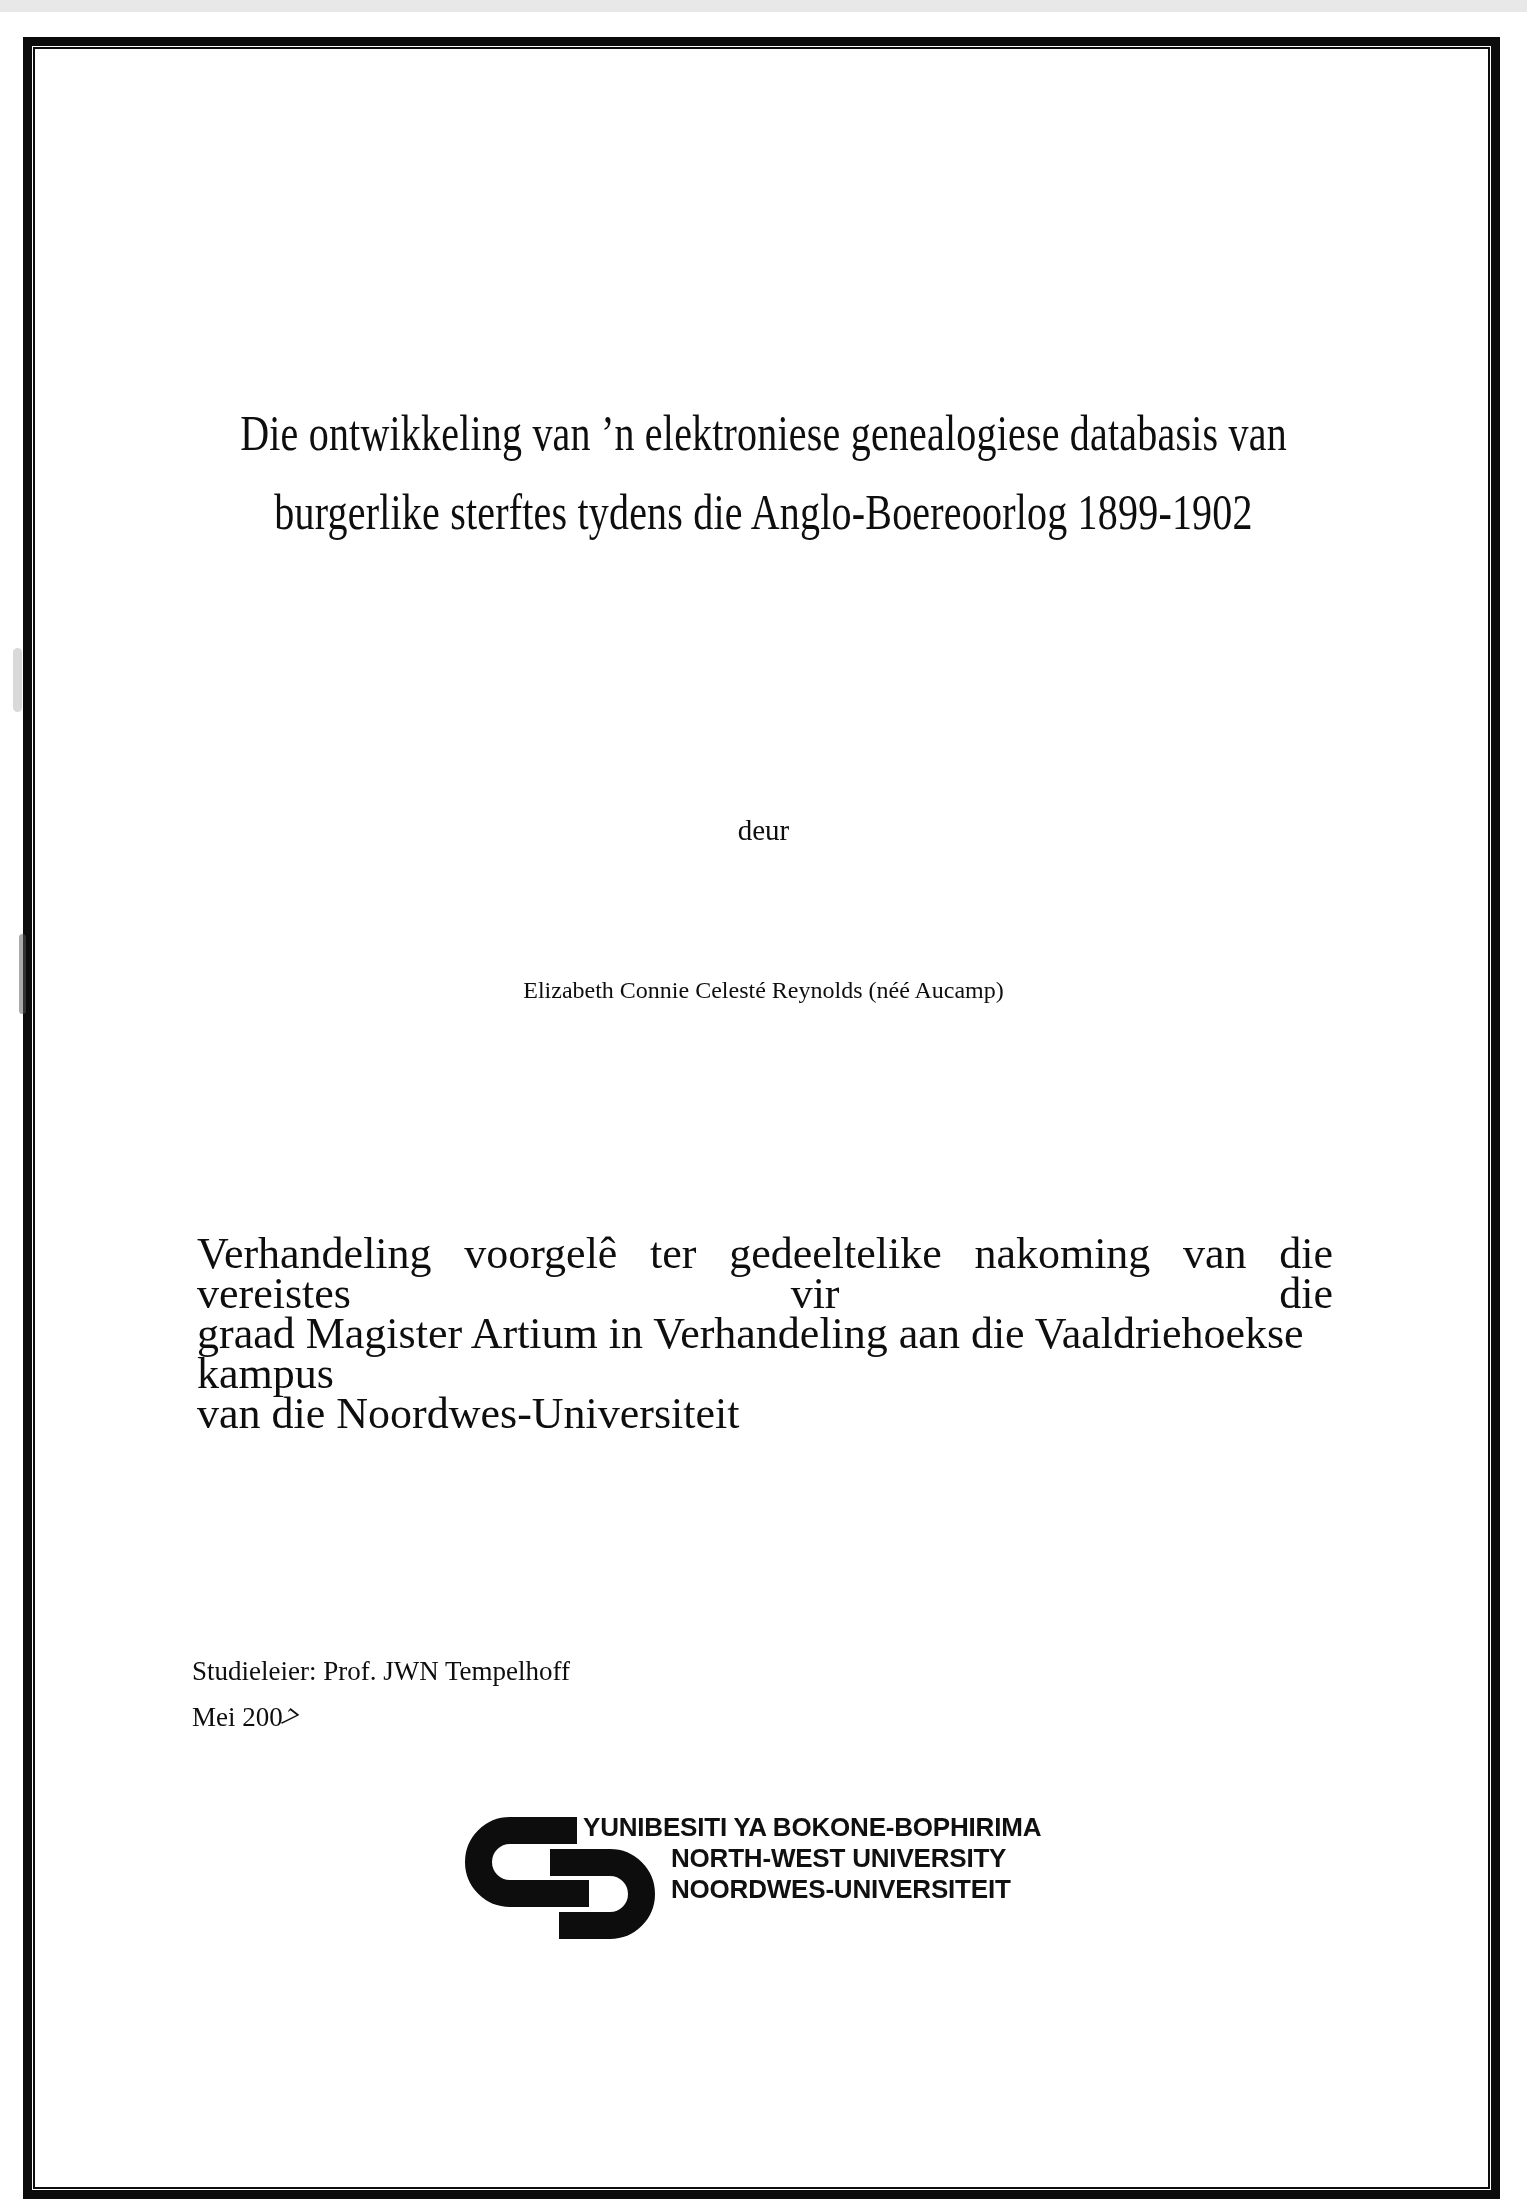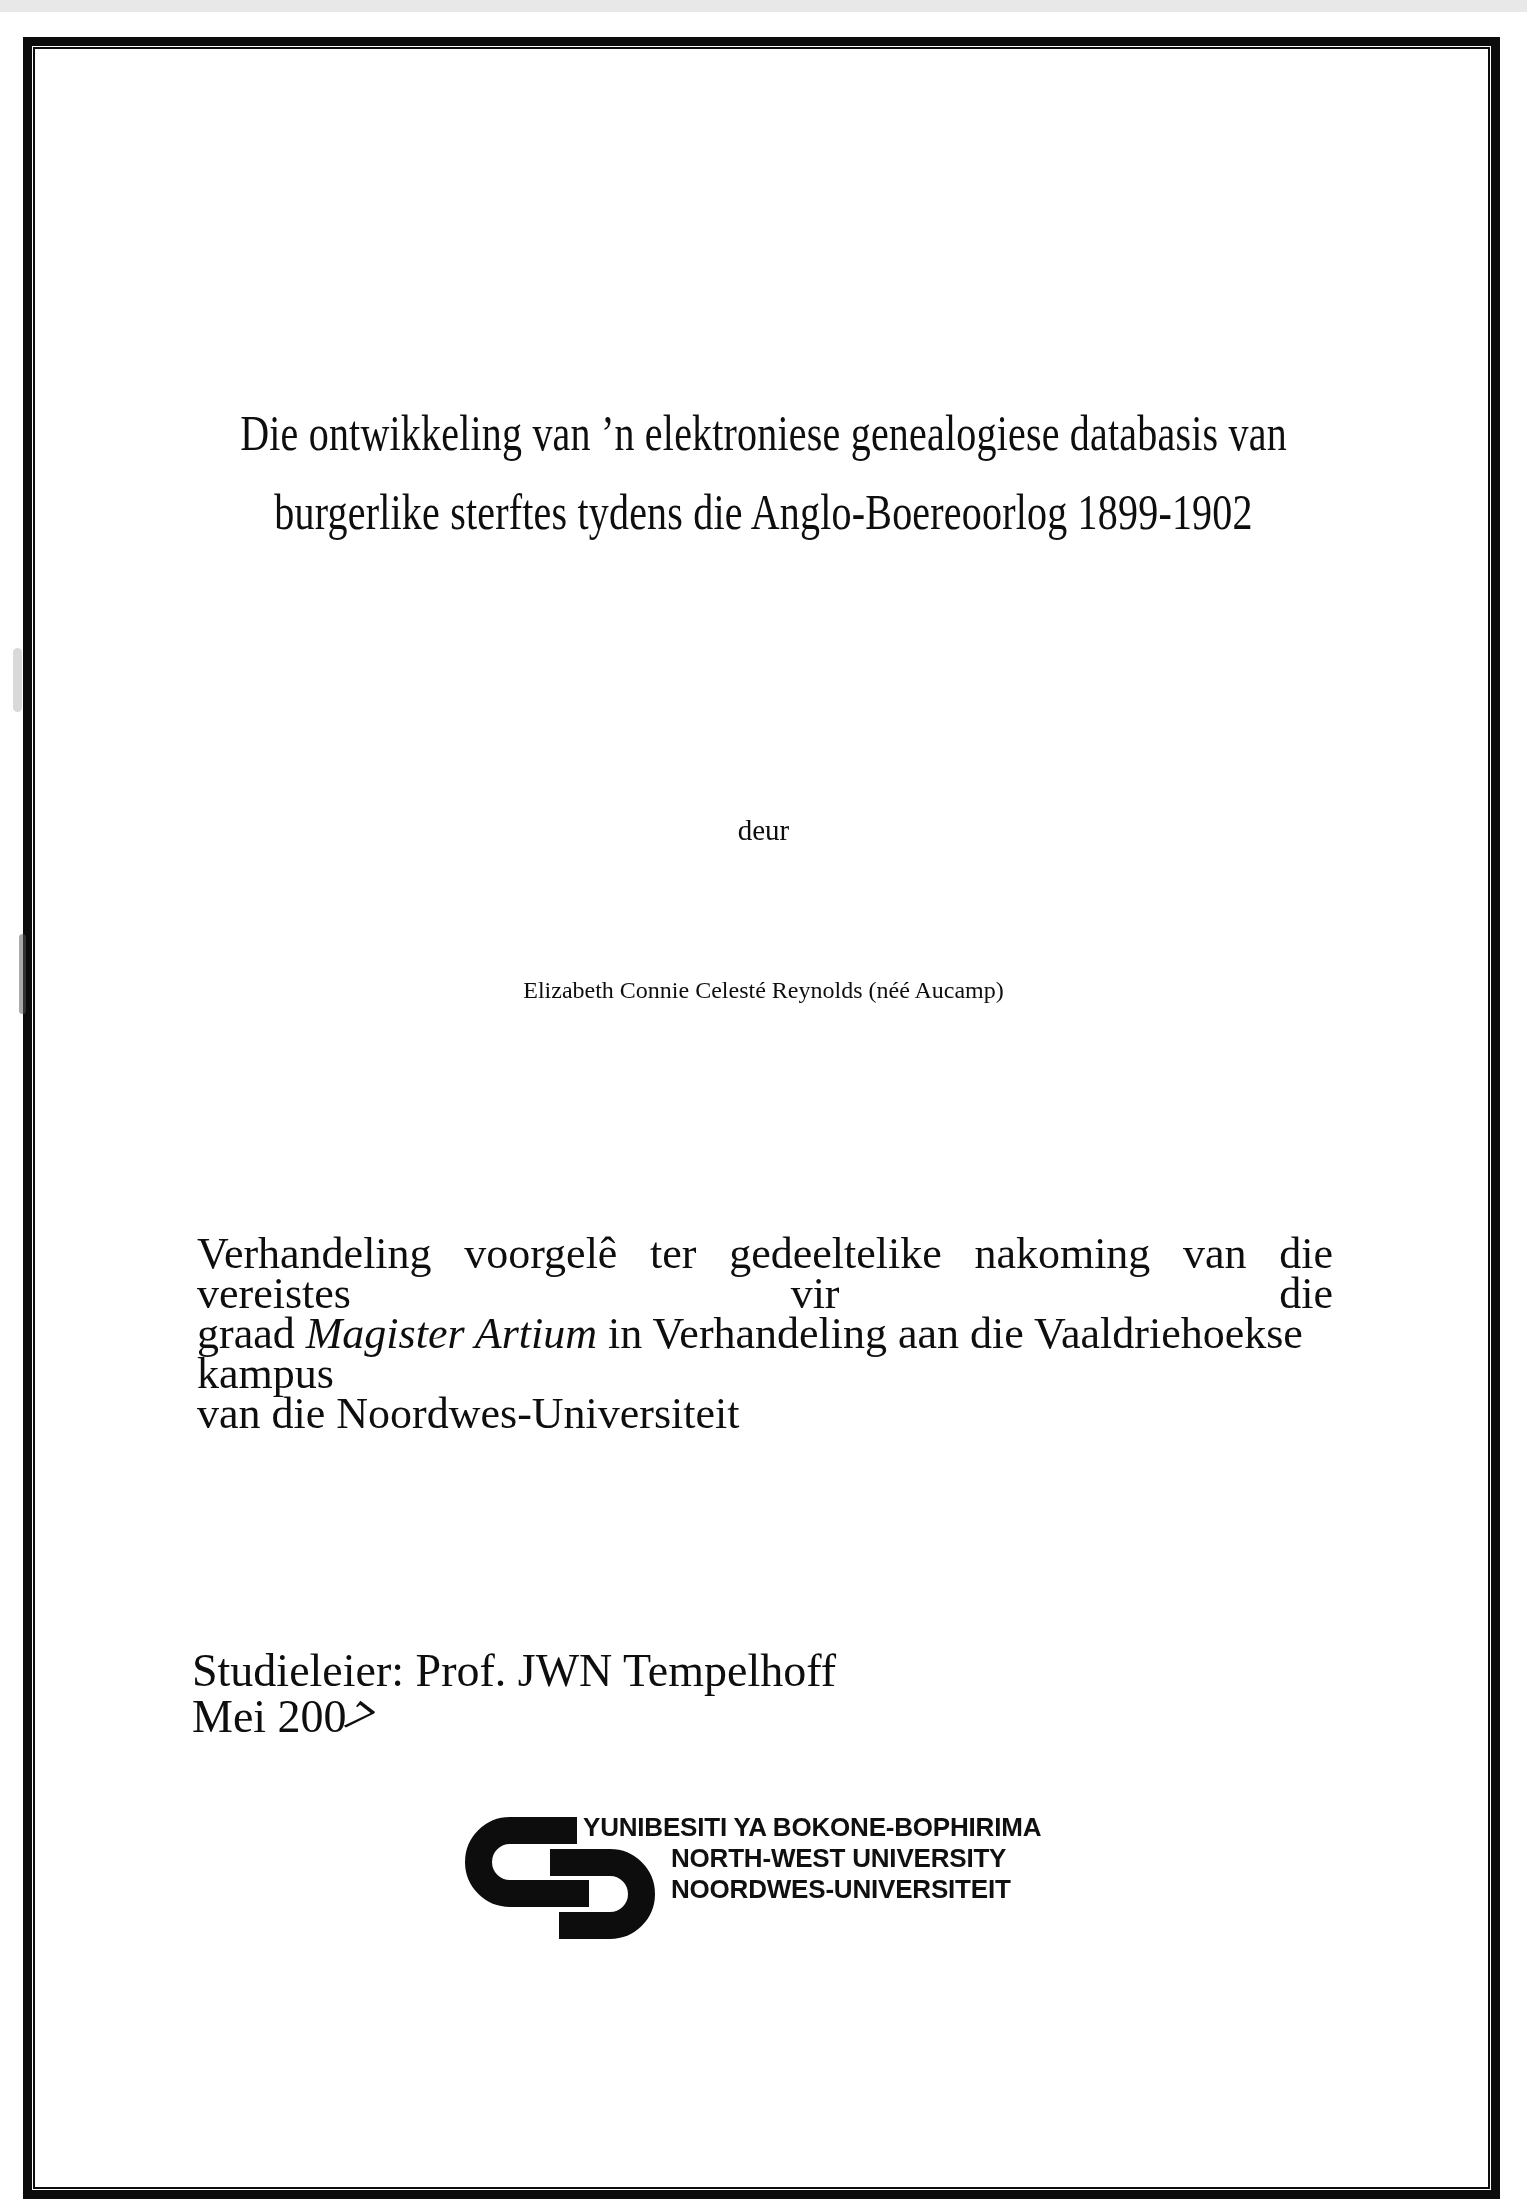--- a/index.html
+++ b/index.html
@@ -32,24 +32,24 @@
   }
   .author{
     position:absolute;left:100px;right:100px;top:956px;
     text-align:center;font-size:24px;line-height:44px;
   }
   .submission{
     position:absolute;left:197px;top:1222px;width:1136px;
     font-size:44px;line-height:40px;
   }
   .submission .j1{text-align:justify;text-align-last:justify;}
-  .submission .italic{font-style:italic;}
+  .submission .italic{}
   .supervisor{
     position:absolute;left:192px;top:1636px;
-    font-size:46px;line-height:46px;
+    font-size:27px;line-height:46px;
   }
   .seven{display:inline-block;transform:rotate(38deg) translateY(1px);}
 
   .logo-mark{position:absolute;left:465px;top:1805px;width:190px;height:122px;}
   .logo-text{
     position:absolute;left:583px;top:1800px;
     font-family:Liberation Sans, sans-serif;
     font-weight:700;font-size:26px;line-height:31px;
     letter-spacing:-0.2px;color:#101010;white-space:nowrap;
   }

